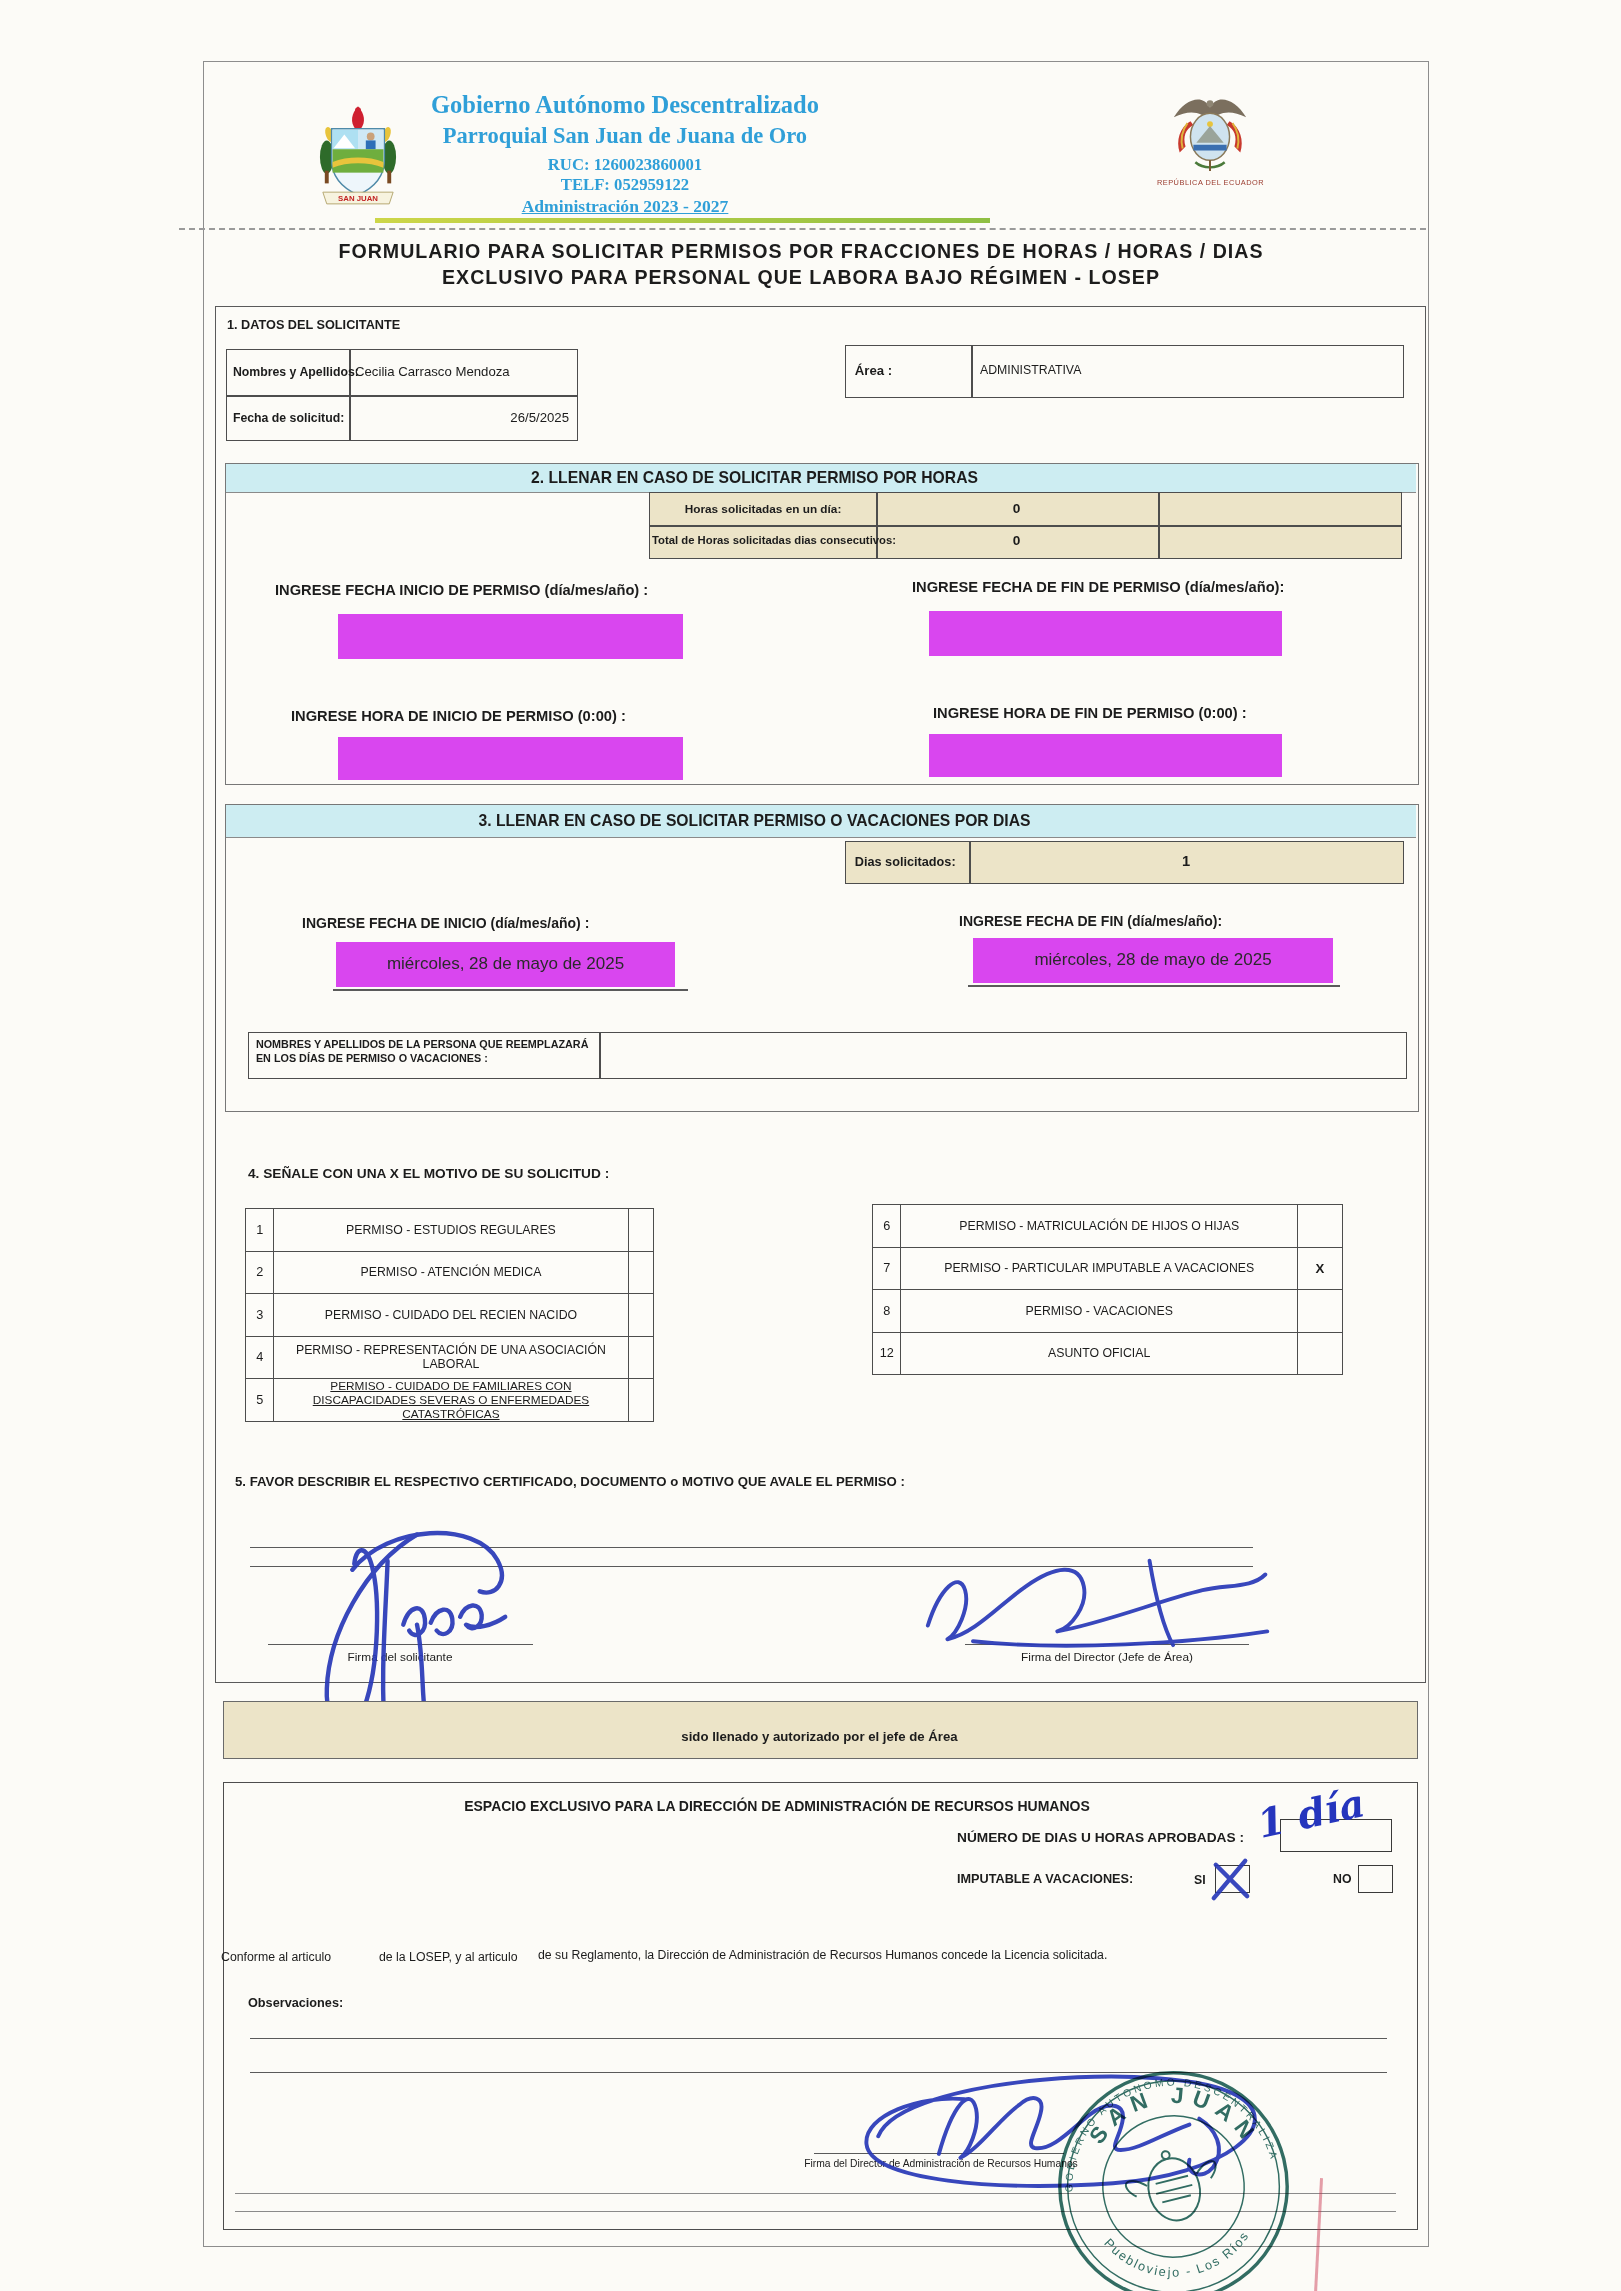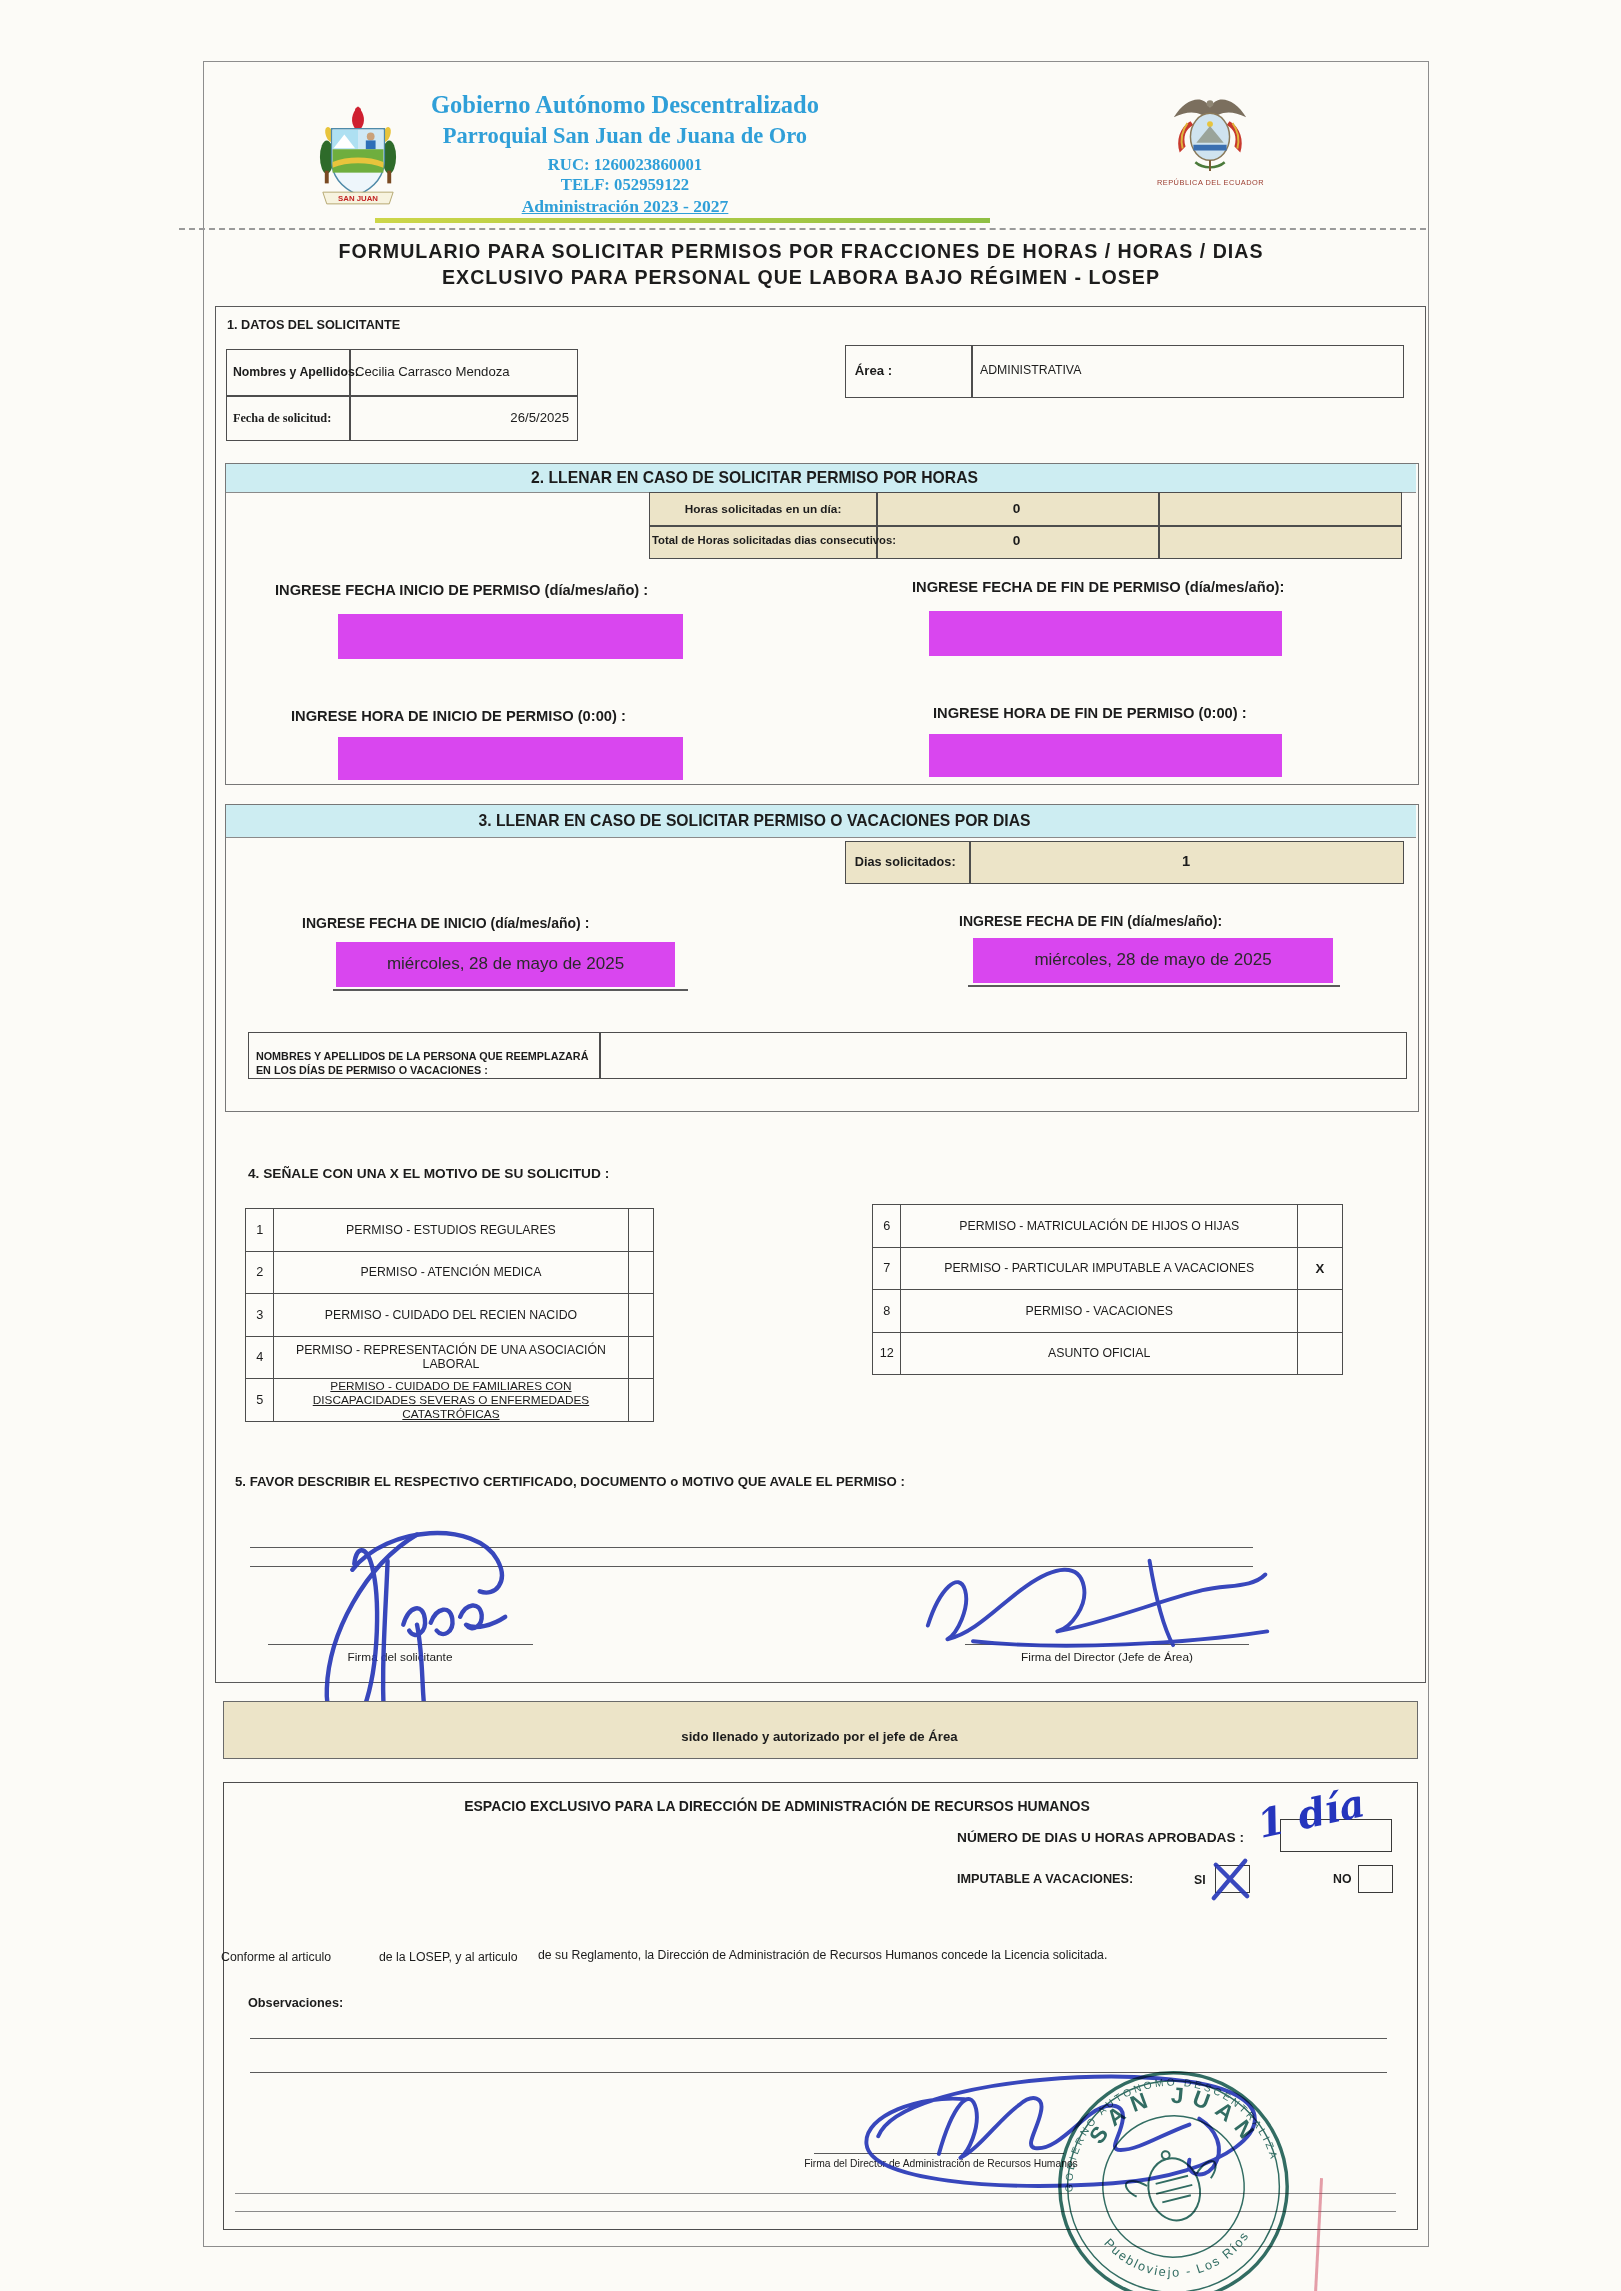--- a/index.html
+++ b/index.html
@@ -91,21 +91,21 @@
   <div class="abs ctr bold" style="left:213px;top:240px;width:1176px;font-size:19.6px;letter-spacing:1px;">FORMULARIO PARA SOLICITAR PERMISOS  POR FRACCIONES DE HORAS / HORAS / DIAS</div>
   <div class="abs ctr bold" style="left:213px;top:266px;width:1176px;font-size:19.6px;letter-spacing:1px;">EXCLUSIVO PARA PERSONAL QUE LABORA BAJO RÉGIMEN - LOSEP</div>
 
   <div class="abs bold" style="left:227px;top:318px;font-size:12.7px;">1. DATOS DEL SOLICITANTE</div>
 
   <div class="abs bd" style="left:226px;top:349px;width:350px;height:90px;">
     <div class="abs vline" style="left:122px;top:0;height:90px;"></div>
     <div class="abs hline" style="left:0;top:45px;width:350px;"></div>
     <div class="abs bold nowrap" style="left:5.9px;top:14.7px;font-size:12.3px;">Nombres y Apellidos:</div>
     <div class="abs cellval" style="left:128px;top:13.7px;">Cecilia Carrasco Mendoza</div>
-    <div class="abs bold nowrap" style="left:5.9px;top:61px;font-size:12.3px;font-family:Liberation Serif, serif;">Fecha de solicitud:</div>
+    <div class="abs bold nowrap" style="left:5.9px;top:61px;font-size:12.3px;">Fecha de solicitud:</div>
     <div class="abs cellval rt" style="left:210px;top:60px;width:132px;">26/5/2025</div>
   </div>
 
   <div class="abs bd" style="left:845px;top:345px;width:557px;height:51px;">
     <div class="abs vline" style="left:125px;top:0;height:51px;"></div>
     <div class="abs bold" style="left:8.8px;top:16.7px;font-size:13.2px;">Área :</div>
     <div class="abs" style="left:134px;top:16.7px;font-size:12.3px;">ADMINISTRATIVA</div>
   </div>
 
   <div class="abs bd-thin" style="left:225px;top:463px;width:1192px;height:320px;"></div>
@@ -150,21 +150,21 @@
   </div>
   <div class="abs" style="left:333px;top:989px;width:355px;height:2px;background:#5a5a5a;"></div>
 
   <div class="abs blue ctr" style="left:973px;top:938px;width:360px;height:45px;">
     <span style="display:inline-block;margin-top:11.8px;font-size:17px;color:#2a2a2a;">miércoles, 28 de mayo de 2025</span>
   </div>
   <div class="abs" style="left:968px;top:985px;width:372px;height:2px;background:#5a5a5a;"></div>
 
   <div class="abs bd" style="left:248px;top:1032px;width:1157px;height:45px;">
     <div class="abs vline" style="left:350px;top:0;height:45px;"></div>
-    <div class="abs bold" style="left:6.9px;top:4.9px;width:335px;font-size:10.8px;line-height:13.7px;margin-top:12px;">NOMBRES Y APELLIDOS DE LA PERSONA QUE REEMPLAZARÁ EN  LOS DÍAS DE PERMISO O VACACIONES :</div>
+    <div class="abs bold" style="left:6.9px;top:4.9px;width:335px;font-size:10.8px;line-height:13.7px;">NOMBRES Y APELLIDOS DE LA PERSONA QUE REEMPLAZARÁ EN  LOS DÍAS DE PERMISO O VACACIONES :</div>
     <div class="abs" style="left:358px;top:11.8px;width:784px;font-size:12.7px;"></div>
   </div>
 
   <div class="abs bold" style="left:248px;top:1166px;font-size:13.7px;">4. SEÑALE CON UNA X EL MOTIVO DE SU SOLICITUD :</div>
 
   <div class="opt-table" style="left:245px;top:1208px;width:407px;height:212px;">
     <div class="opt-row">
       <div class="opt-num">1</div>
       <div class="opt-label">PERMISO - ESTUDIOS REGULARES</div>
       <div class="opt-check chk-s"></div>

